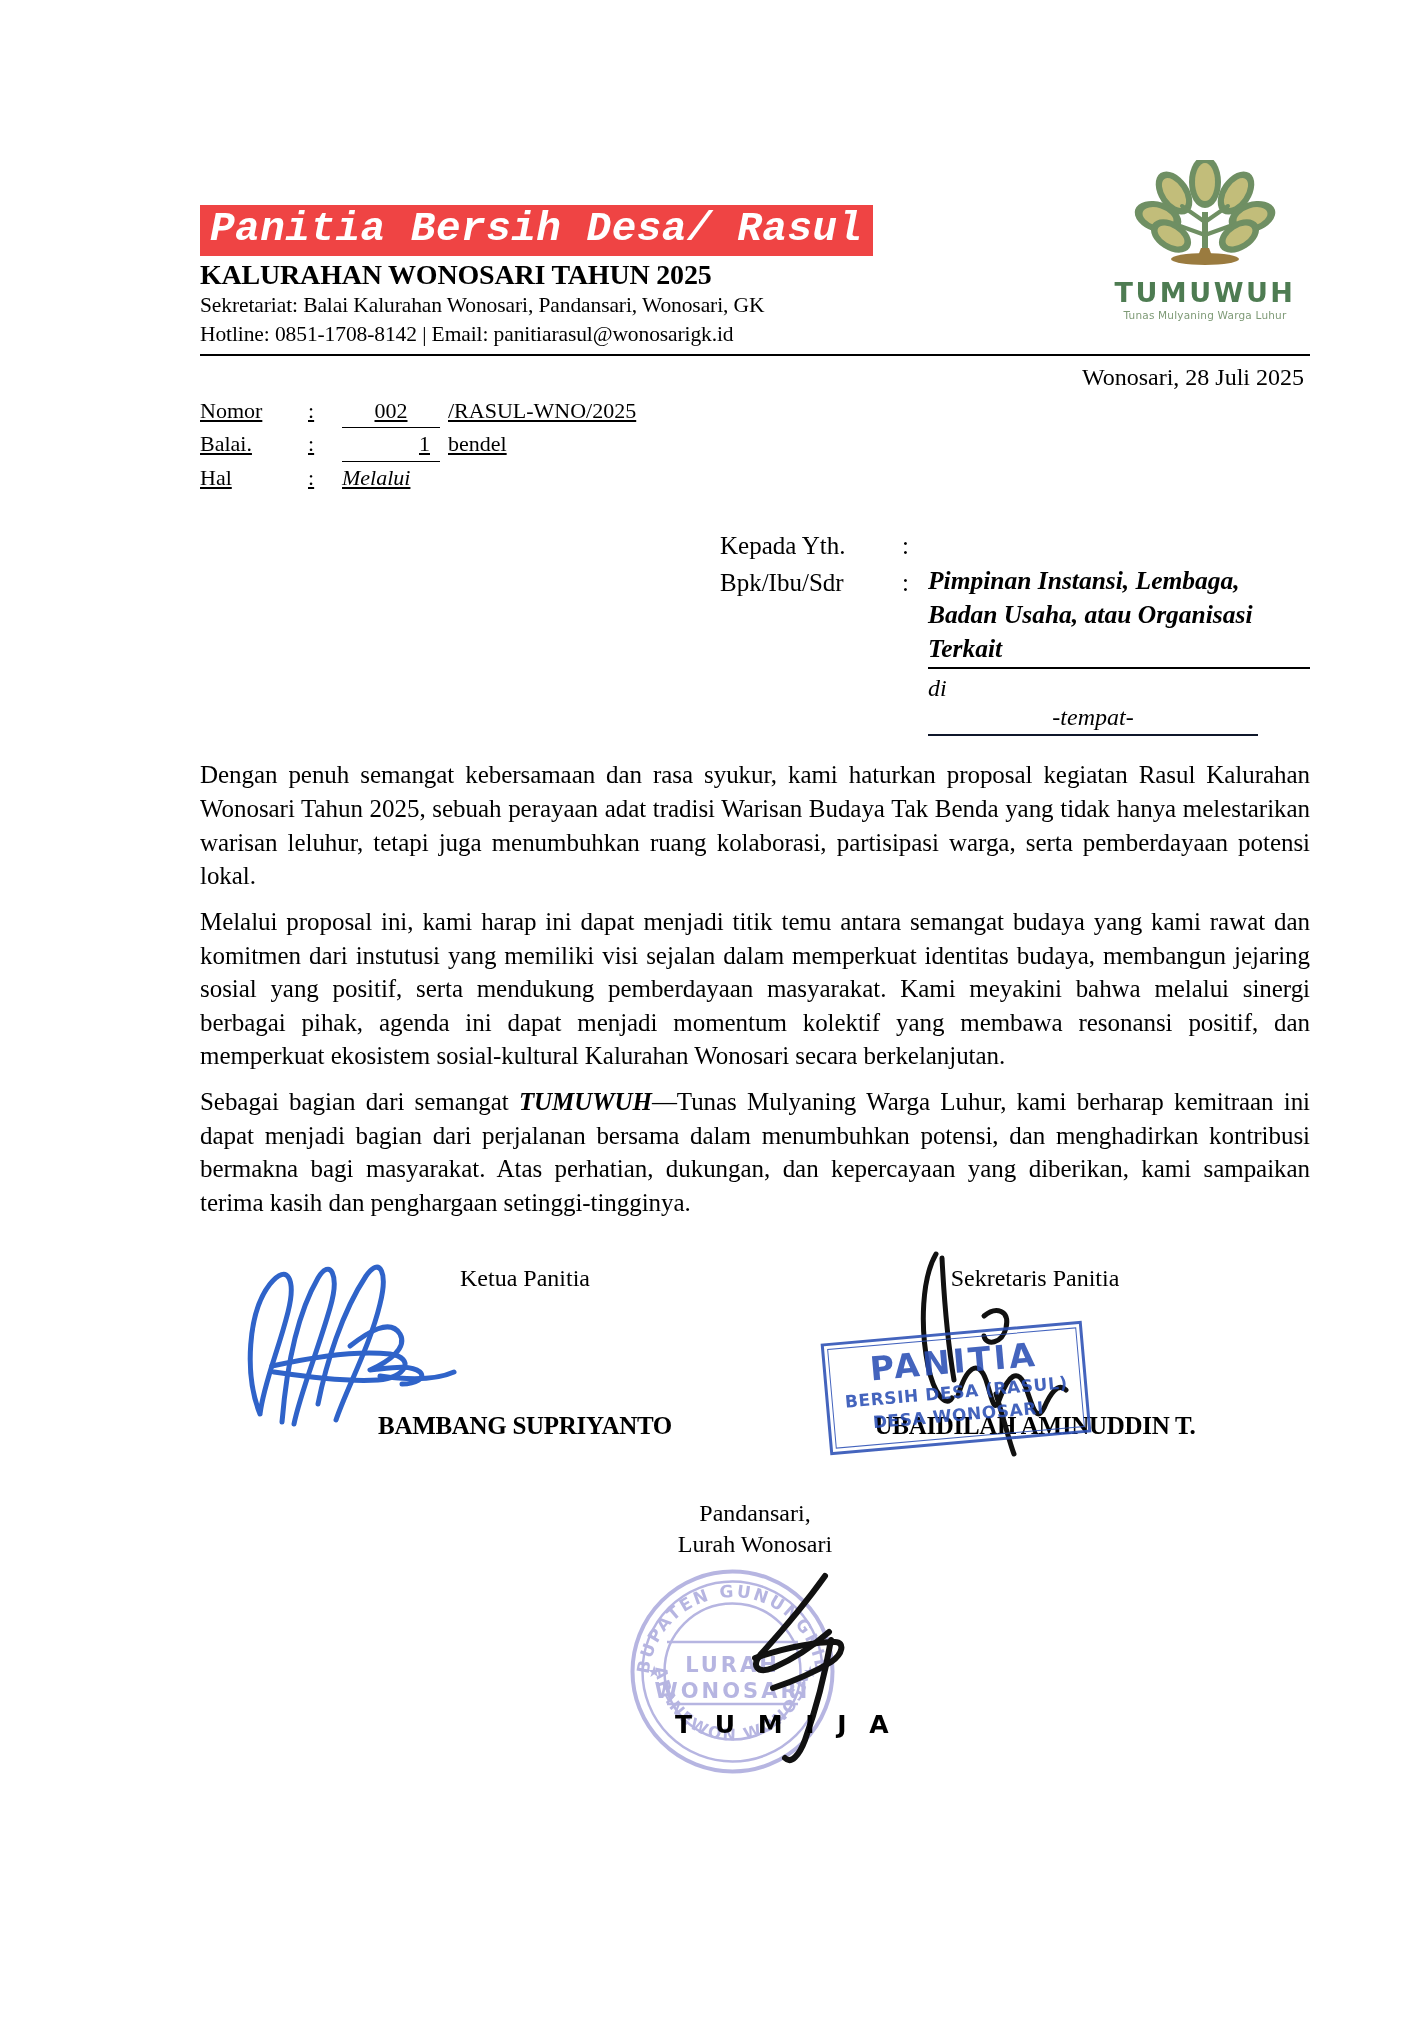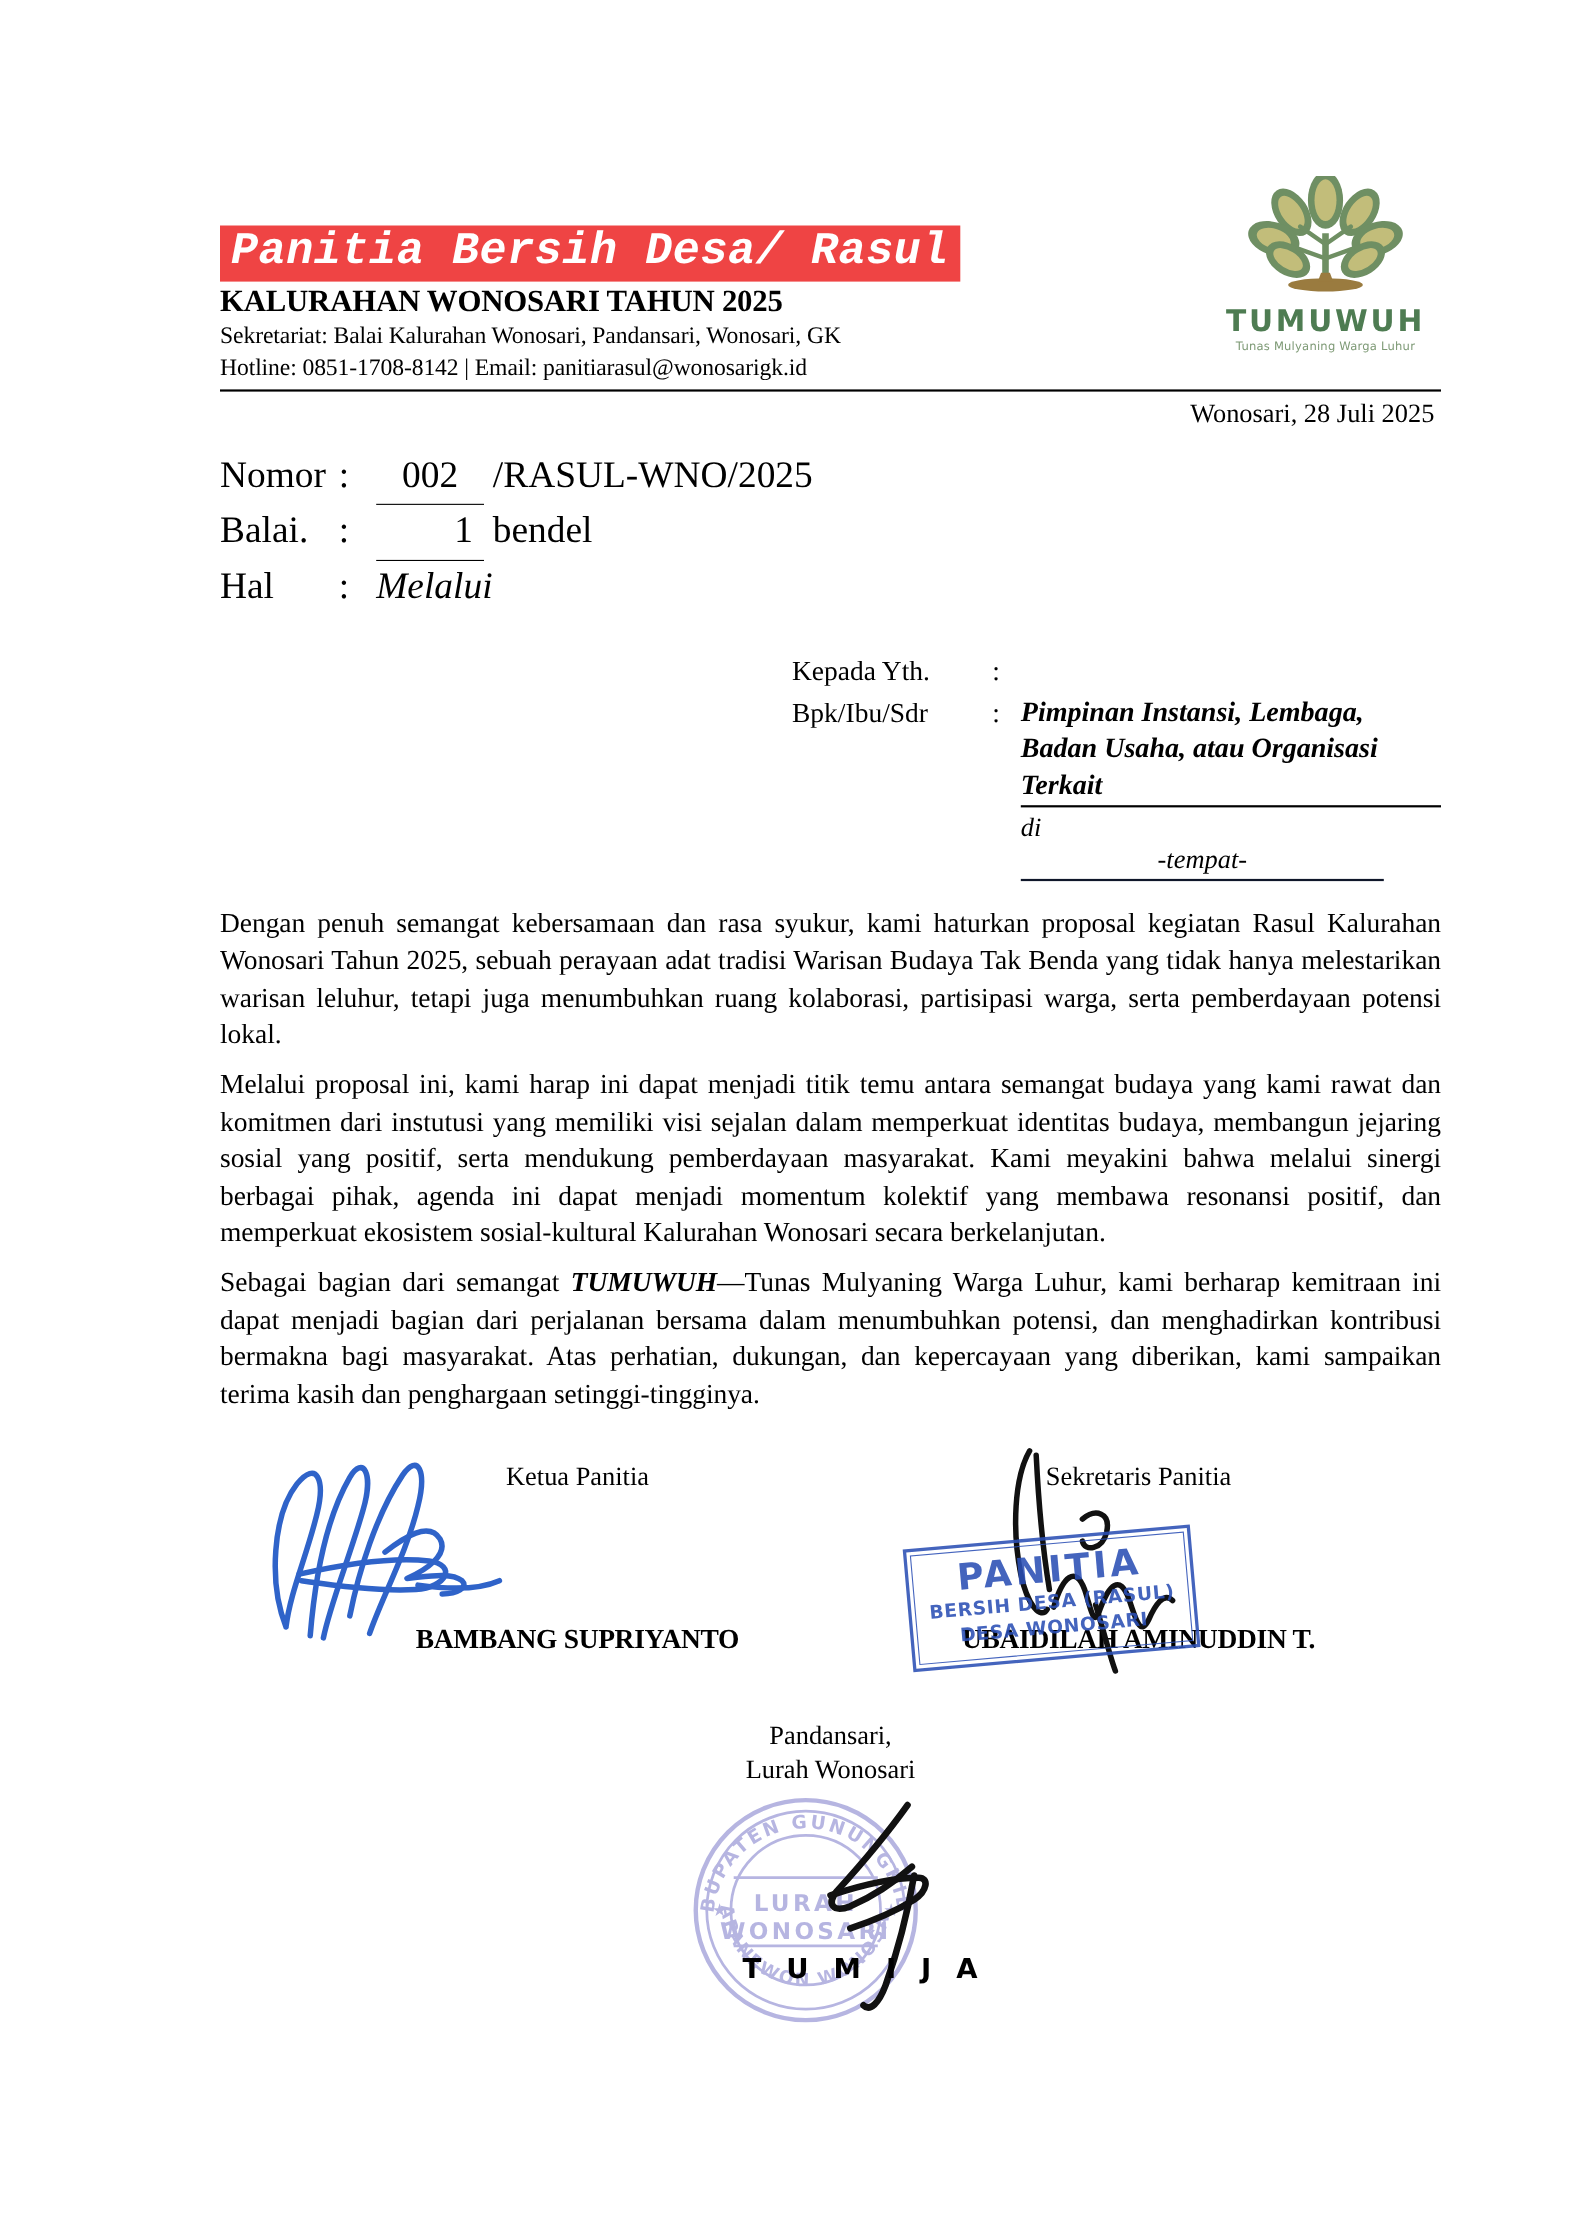--- a/index.html
+++ b/index.html
@@ -95,23 +95,24 @@
   
   .dateline {
     text-align: right;
     font-size: 24px;
     margin-top: 8px;
     padding-right: 6px;
   }
 
   
   .refblock {
-    margin-top: 18px;
-    font-size: 34px;
+    margin-top: 4px;
+    font-size: 22px;
     line-height: 1.42;
+    text-decoration: underline;
   }
   .ref-row { display: flex; align-items: baseline; }
   .ref-label { width: 108px; flex: none; }
   .ref-colon { width: 34px; flex: none; }
   .fill {
     display: inline-block;
     min-width: 98px;
     border-bottom: 1.6px solid #000;
     text-align: center;
     padding: 0 4px 1px 4px;

